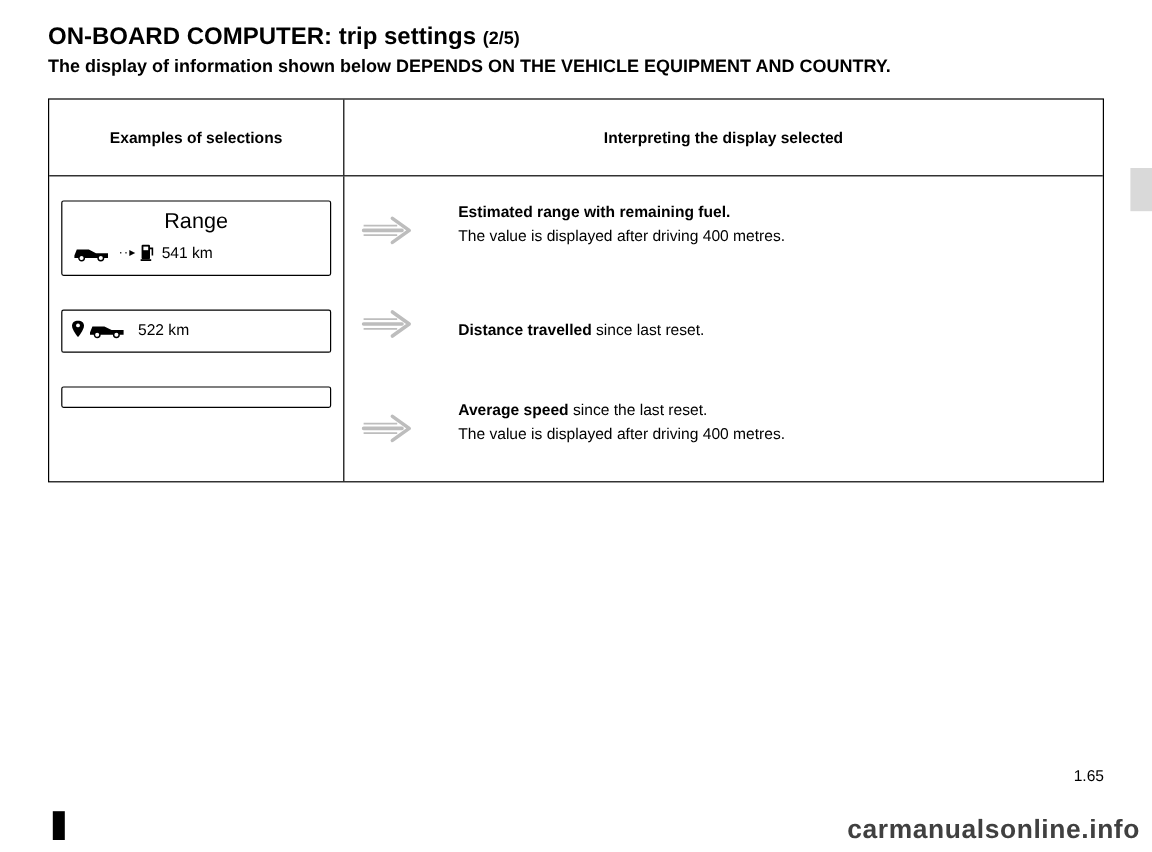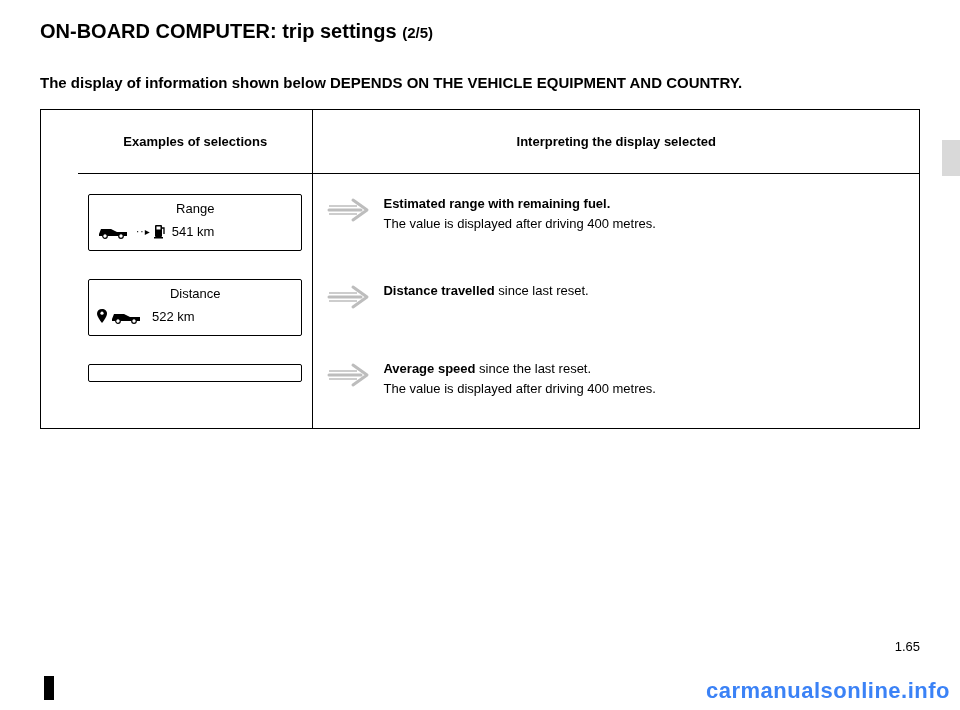--- a/index.html
+++ b/index.html
@@ -8,35 +8,34 @@
       height: 710px;
       background: #fff;
       font-family: Arial, Helvetica, sans-serif;
       color: #000;
       position: relative;
       padding: 20px 40px 40px 40px;
     }
     .page-title {
       font-weight: bold;
       font-size: 20px;
-      margin-bottom: 31px;
+      margin-bottom: 4px;
     }
     .page-title .suffix {
       font-weight: bold;
       font-size: 15px;
     }
     .subtext {
       font-size: 15px;
       font-weight: bold;
       margin-bottom: 18px;
     }
     .outer-table {
       border: 1.5px solid #000;
       width: 100%;
-      padding-left: 37px;
     }
     .header-row {
       display: flex;
       border-bottom: 1.5px solid #000;
     }
     .header-col1 {
       width: 28%;
       border-right: 1.5px solid #000;
       text-align: center;
       font-weight: bold;
@@ -69,42 +68,42 @@
       gap: 48px;
     }
     .selection-box {
       border: 1.2px solid #000;
       border-radius: 2px;
       padding: 6px 8px 10px 8px;
       width: 100%;
       text-align: center;
     }
     .selection-box .label {
-      font-size: 13px;
+      font-size: 18px;
       margin-bottom: 6px;
     }
     .selection-box .value-row {
       display: flex;
       align-items: center;
       justify-content: space-between;
       gap: 6px;
     }
     .selection-box .value {
       font-size: 13px;
       text-align: left;
       flex: 1;
       padding-right: 4px;
     }
     .car-svg { width: 36px; height: 18px; flex-shrink: 0; }
     .pump-svg { width: 12px; height: 16px; flex-shrink: 0; }
     .pin-svg { width: 10px; height: 14px; flex-shrink: 0; }
     .interp-row {
       display: flex;
-      align-items: flex-start;
-      gap: 10px;
+      align-items: flex-end;
+      gap: 35px;
     }
     .arrow-svg {
       width: 46px;
       height: 28px;
       flex-shrink: 0;
       margin-top: 2px;
       color: #bdbdbd;
     }
     .interp-text {
       font-size: 13px;
@@ -124,21 +123,21 @@
       right: 40px;
       bottom: 56px;
       font-size: 13px;
     }
     .watermark {
       position: absolute;
       right: 10px;
       bottom: 6px;
       font-size: 22px;
       font-weight: bold;
-      color: #3b82f6;
+      color: #404040;
       letter-spacing: 0.5px;
     }
     .bottom-mark {
       position: absolute;
       left: 44px;
       bottom: 10px;
       width: 10px;
       height: 24px;
       background: #000;
     }
@@ -180,21 +179,20 @@
               <rect x="2.5" y="3.5" width="4" height="3" fill="#fff"></rect>
               <path d="M8 5 L10 5 L10 11" stroke="#000" stroke-width="1.3" fill="none"></path>
               <rect x="0" y="14" width="9" height="1.5" fill="#000"></rect>
             </svg>
           </span>
           <span class="value">541 km</span>
         </div>
       </div>
 
       <div class="selection-box">
-        <div class="label">Distance</div>
         <div class="value-row">
           <span class="icon-group">
             <svg class="pin-svg" viewBox="0 0 10 14">
               <path d="M5 0 C2 0 0 2 0 4.5 C0 8 5 14 5 14 C5 14 10 8 10 4.5 C10 2 8 0 5 0 Z" fill="#000"></path>
               <circle cx="5" cy="4.2" r="1.6" fill="#fff"></circle>
             </svg>
             <svg class="car-svg" viewBox="0 0 36 18">
               <path d="M2 12 L4 7 L14 7 L20 10 L30 10 L30 14 L2 14 Z" fill="#000"></path>
               <circle cx="8" cy="14" r="2.3" fill="#fff" stroke="#000" stroke-width="1.2"></circle>
               <circle cx="24" cy="14" r="2.3" fill="#fff" stroke="#000" stroke-width="1.2"></circle>

